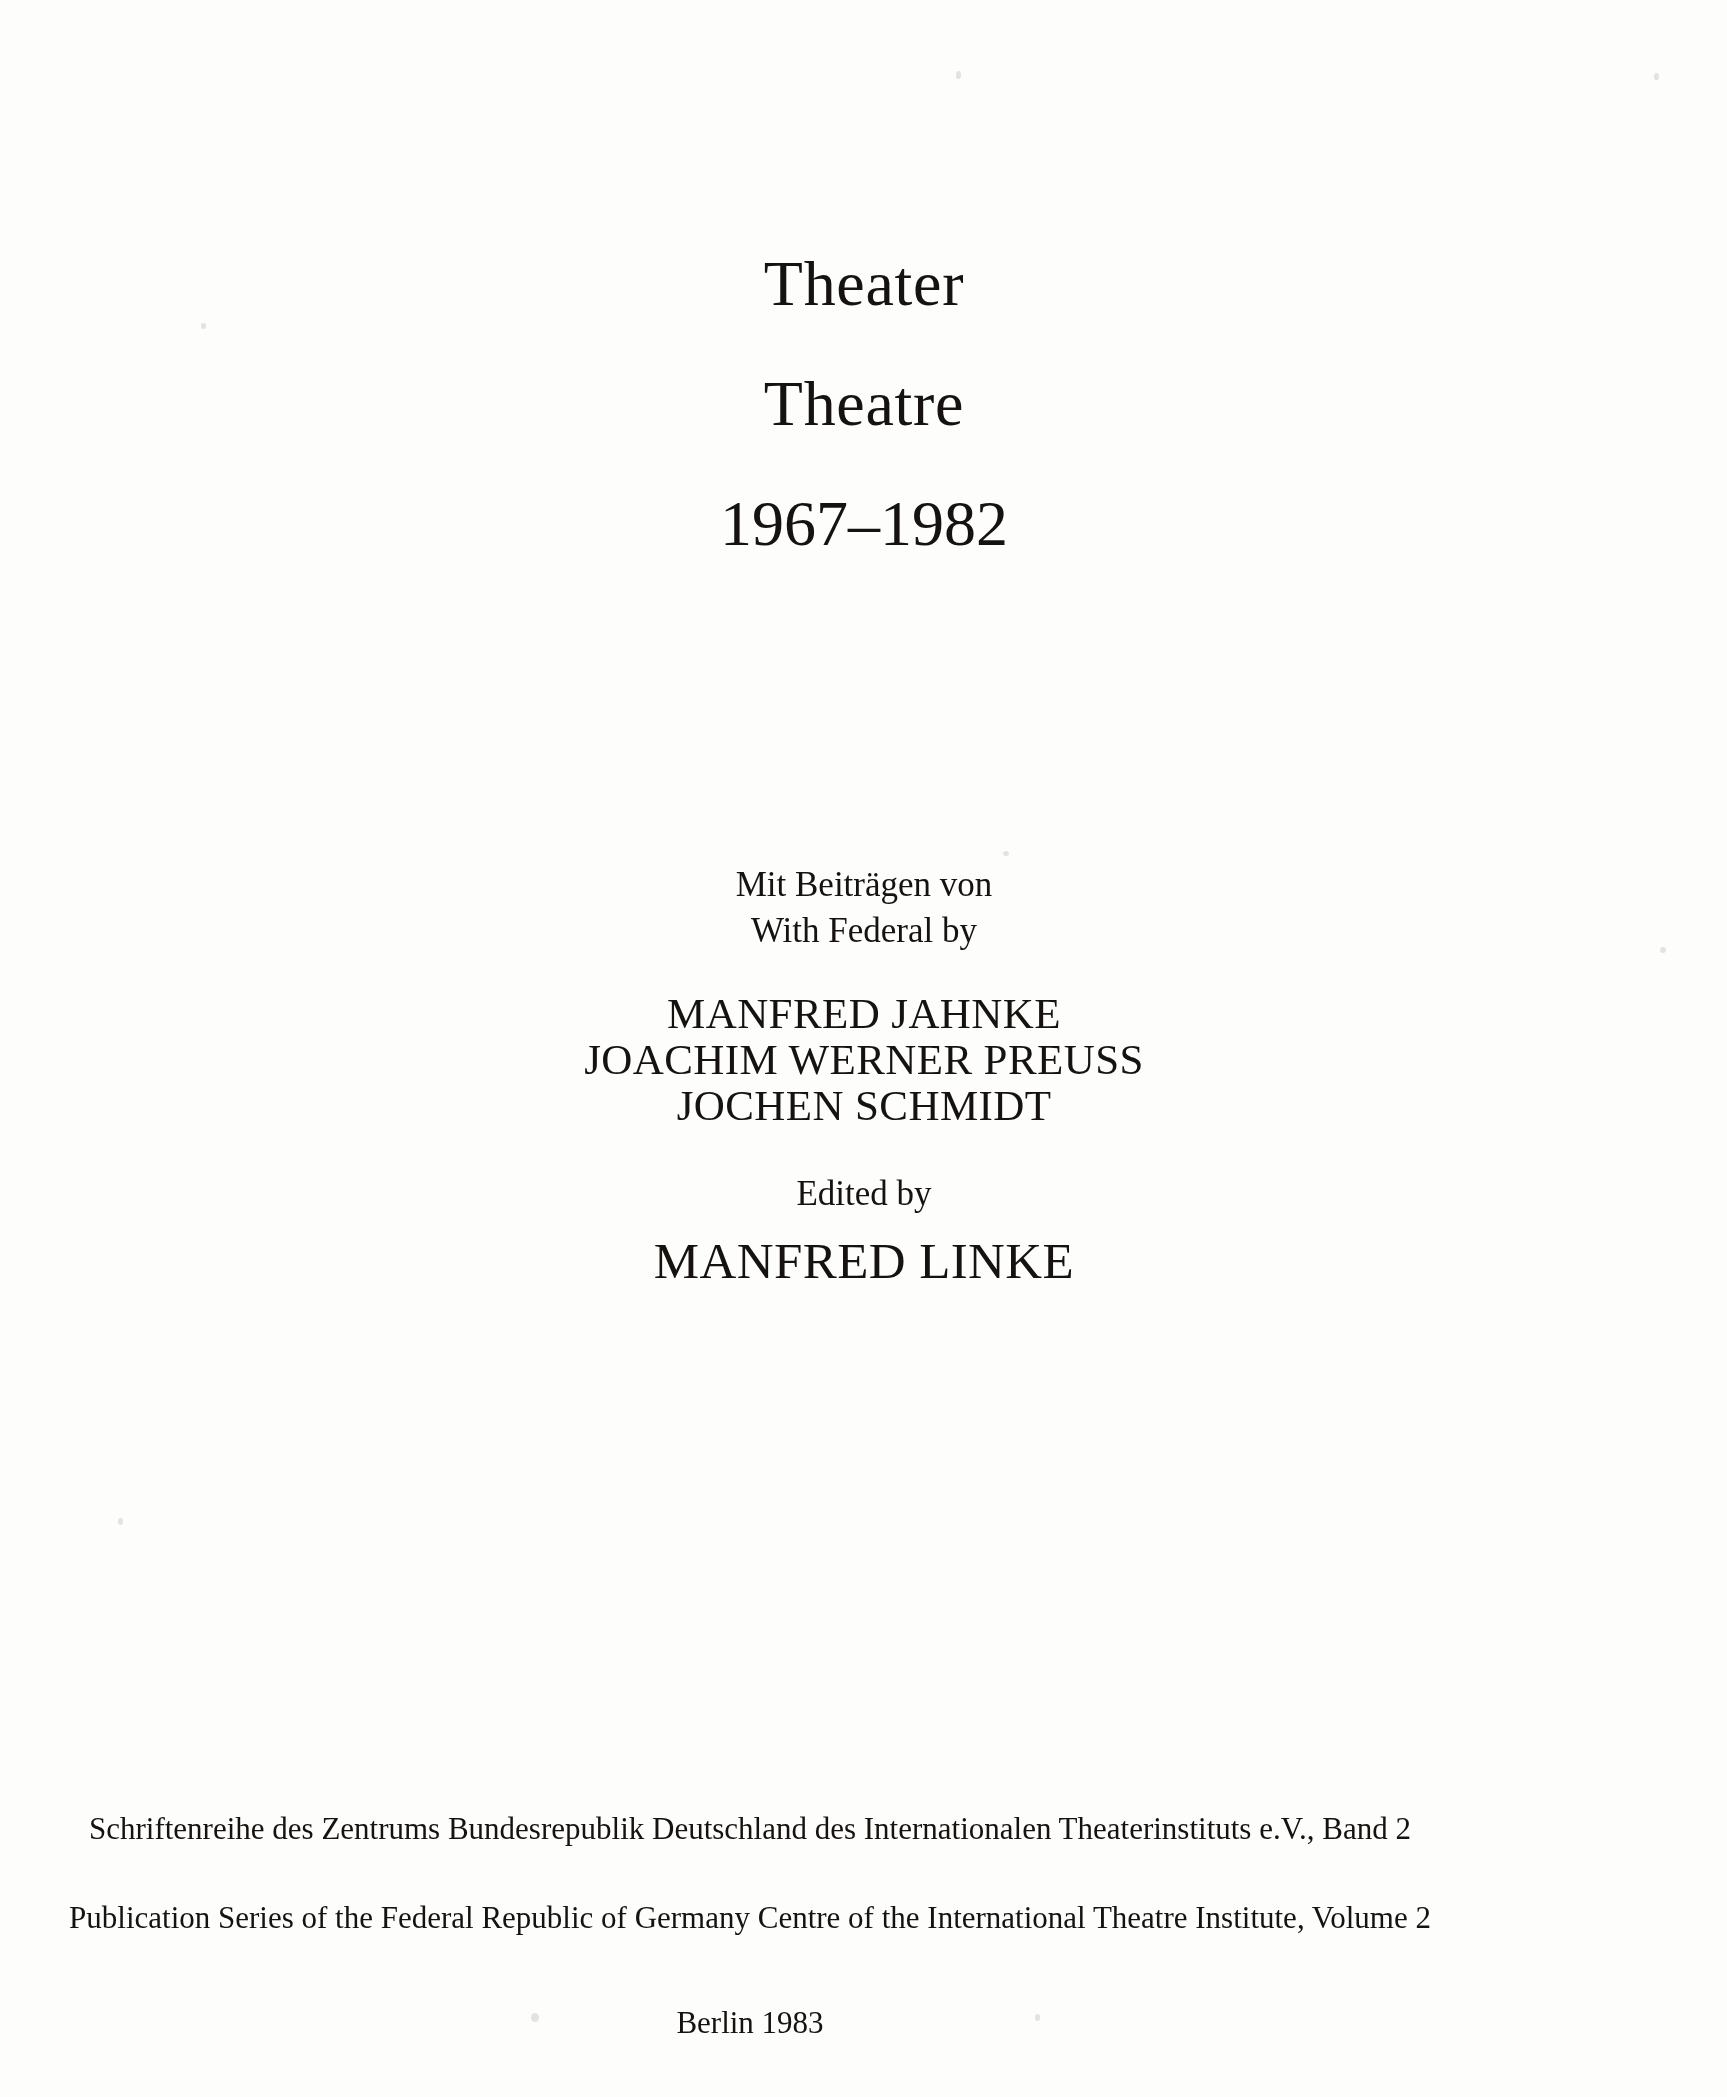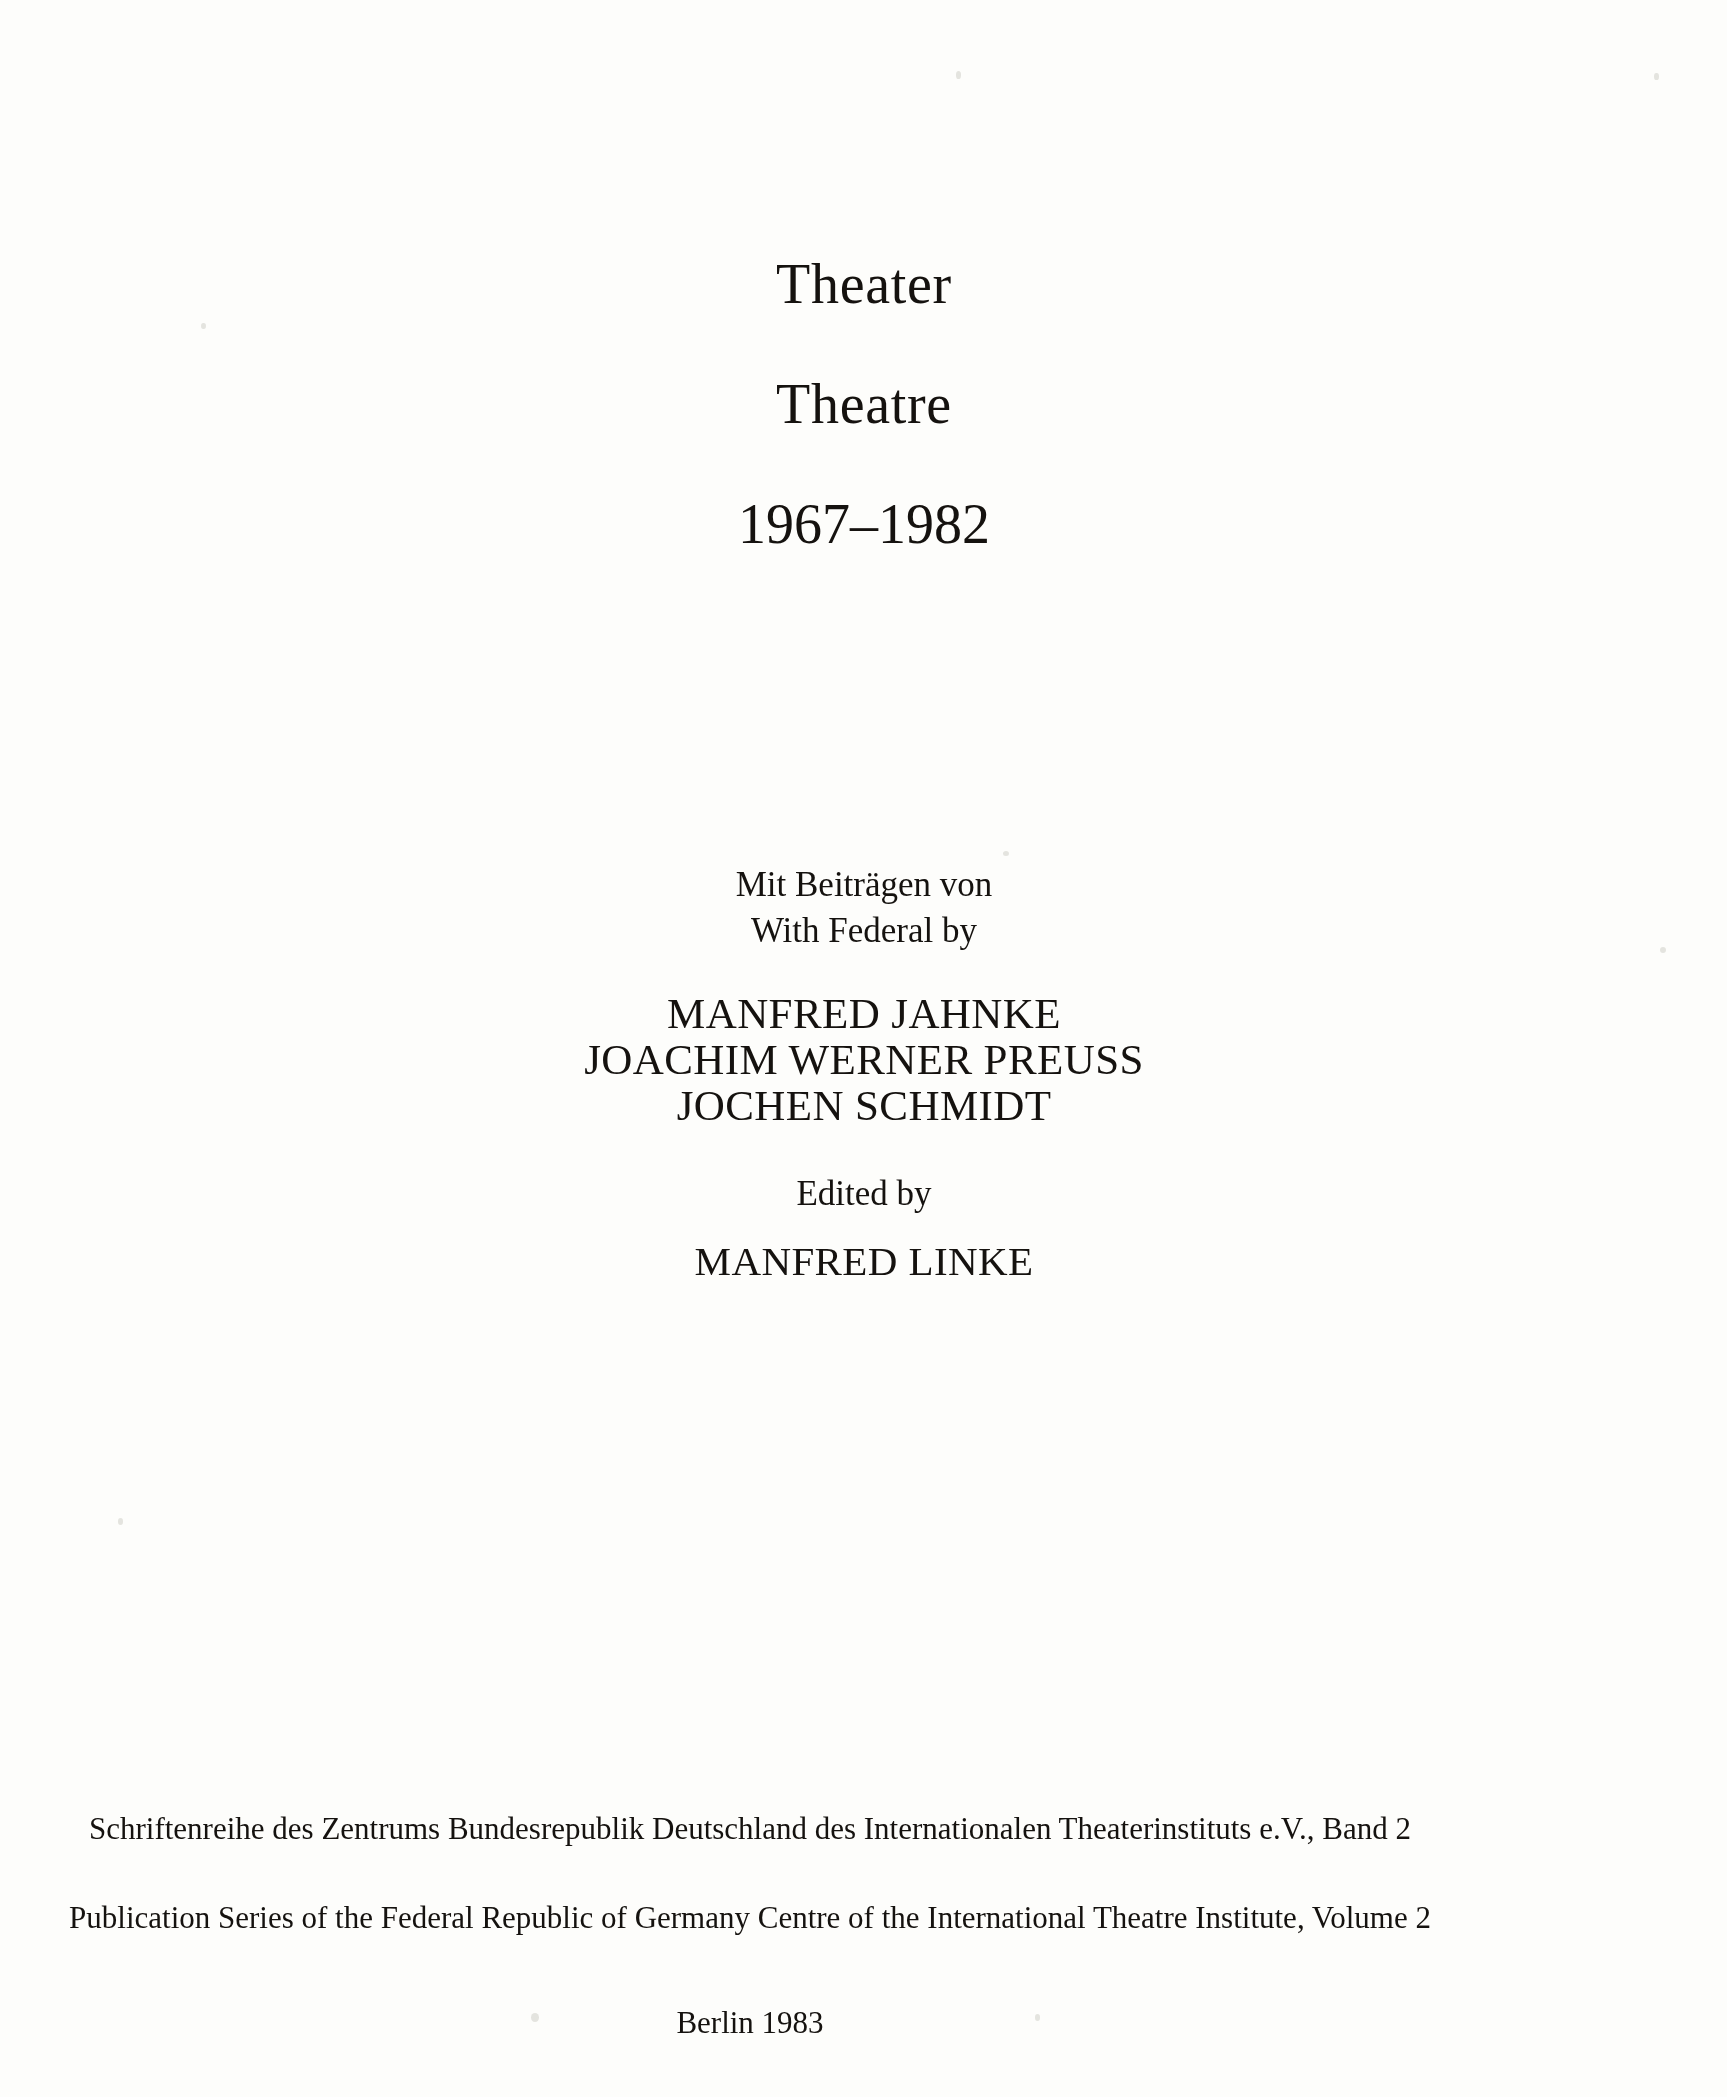--- a/index.html
+++ b/index.html
@@ -30,21 +30,21 @@
     opacity: .55;
   }
   .title-block {
     position: absolute;
     top: 224px;
     left: 0;
     width: 1728px;
     text-align: center;
   }
   .title-line {
-    font-size: 56px;
+    font-size: 64px;
     line-height: 120px;
     letter-spacing: 0.7px;
     font-weight: 400;
     color: #15120f;
   }
   .title-line.years {
     letter-spacing: 0px;
   }
   .contrib-block {
     position: absolute;
@@ -64,21 +64,21 @@
   .author-line {
     font-size: 43px;
     line-height: 46px;
     letter-spacing: 0.4px;
     color: #15120f;
   }
   .editor-block {
     margin-top: 42px;
   }
   .editor-name {
-    font-size: 41px;
+    font-size: 51px;
     line-height: 46px;
     letter-spacing: 0.4px;
     margin-top: 21px;
     color: #15120f;
   }
   .series-block {
     position: absolute;
     top: 1811px;
     left: 0;
     width: 1500px;

